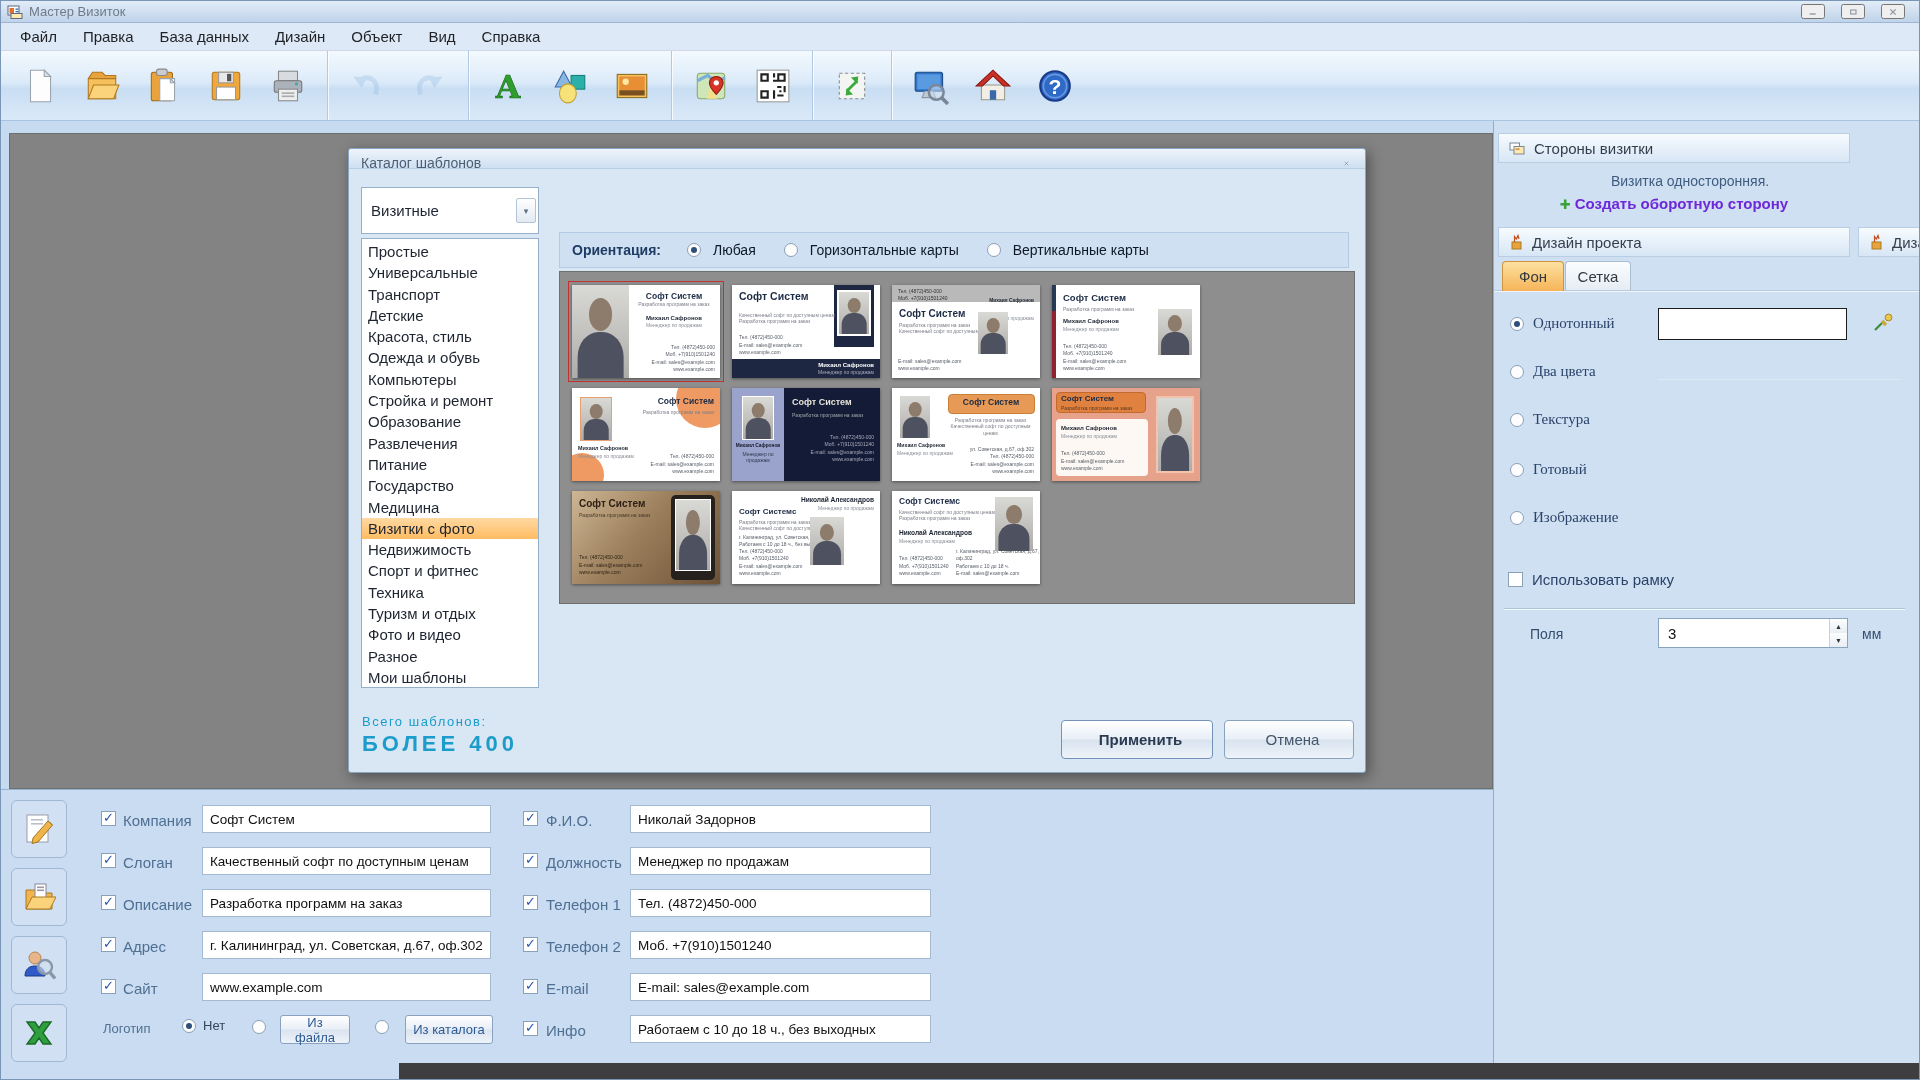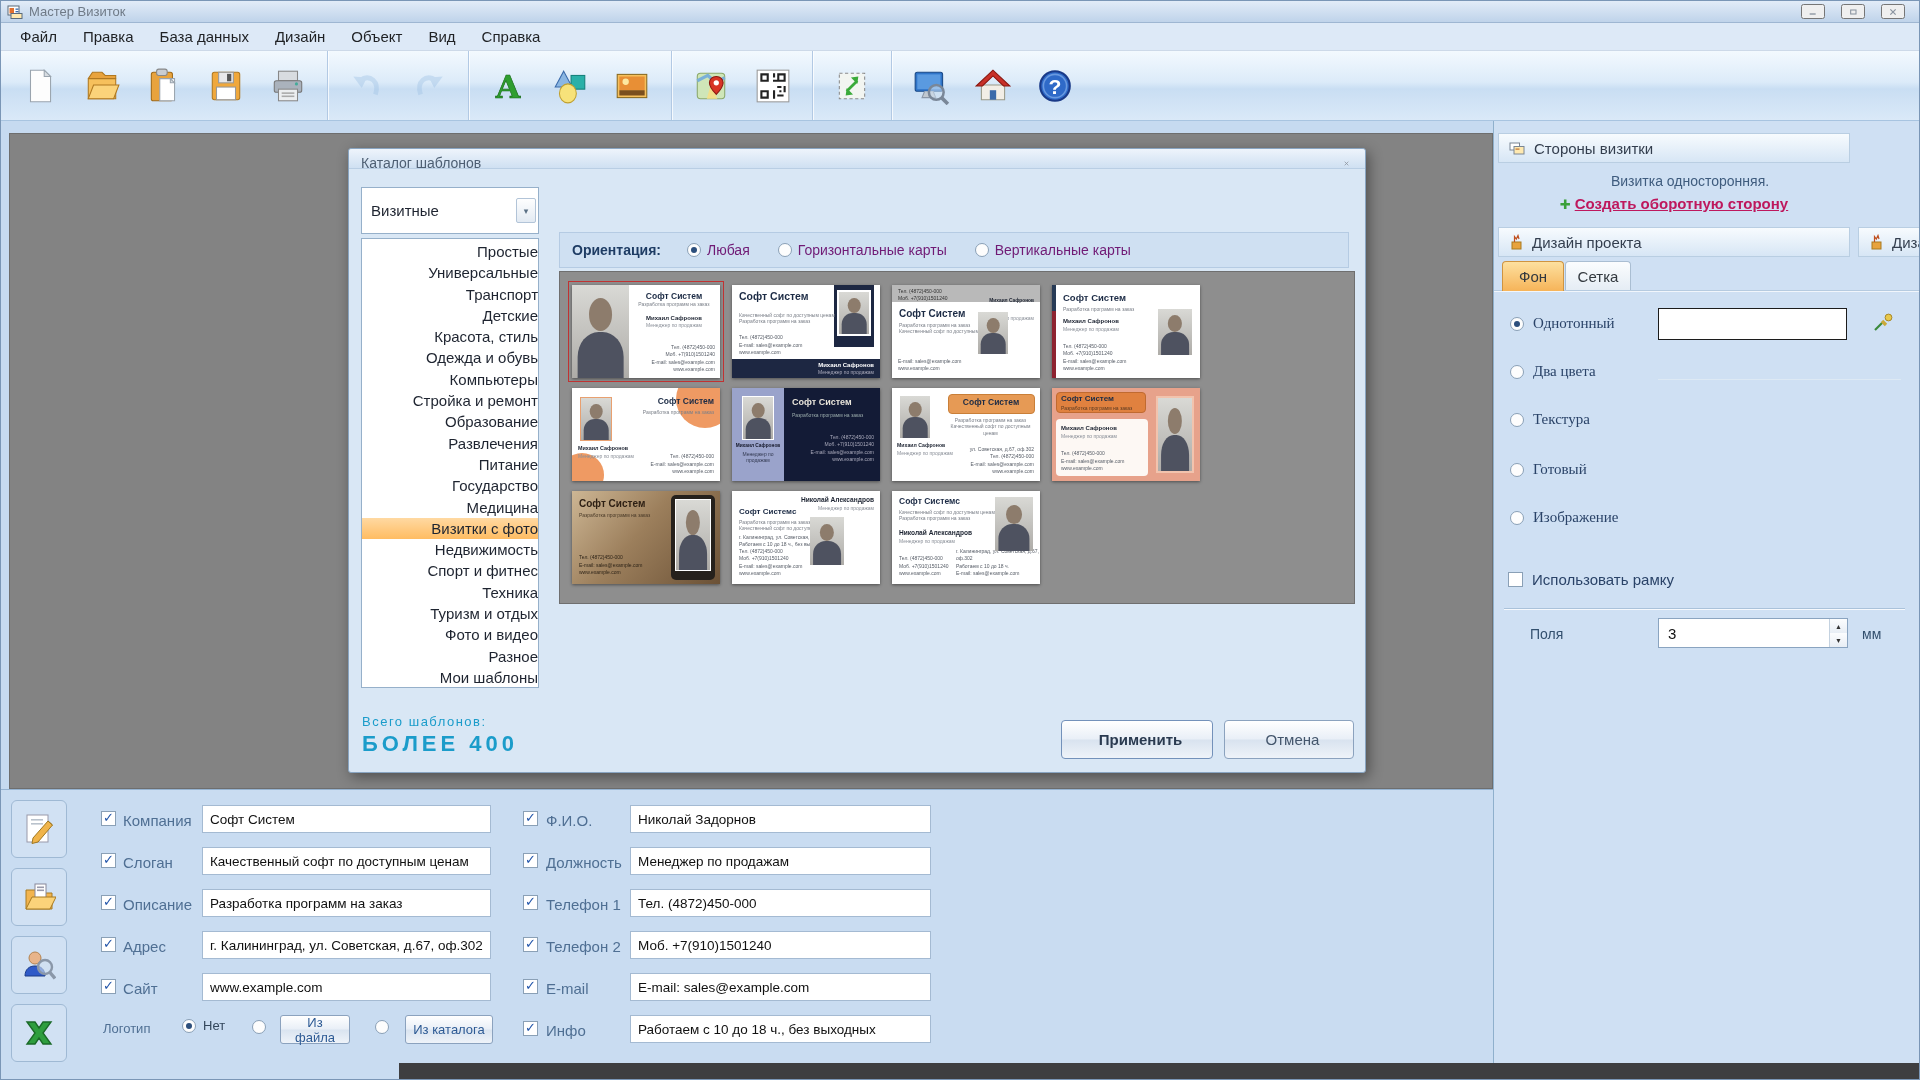--- a/index.html
+++ b/index.html
@@ -49,31 +49,31 @@
   .dlg-close{position:absolute;right:10px;top:6px;width:17px;height:17px;
     display:flex;align-items:center;justify-content:center;}
   .type-select{position:absolute;left:12px;top:38px;width:178px;height:47px;background:#fff;
     border:1px solid #96b0ca;display:flex;align-items:center;}
   .type-select .val{flex:1;padding-left:9px;font-size:15px;color:#1e2430;}
   .type-arrow{width:20px;height:25px;margin-right:2px;background:linear-gradient(#fefefe,#e2eaf3);
     border:1px solid #b2c4d8;border-radius:2px;display:flex;align-items:center;
     justify-content:center;font-size:9px;color:#5a7085;}
   .cat-list{position:absolute;left:12px;top:89px;width:178px;height:450px;background:#fff;
     border:1px solid #96b0ca;padding-top:2px;overflow:hidden;}
-  .cat-item{height:21.3px;line-height:21.3px;padding-left:6px;font-size:15px;color:#1e2430;white-space:nowrap;text-align:right;}
+  .cat-item{height:21.3px;line-height:21.3px;padding-left:6px;font-size:15px;color:#1e2430;white-space:nowrap;}
   .cat-item.sel{background:linear-gradient(#ffd9a2,#ffbc62);}
   .search-box{position:absolute;left:210px;top:37px;width:790px;height:34px;background:#fff;
     border:1px solid #9db6d0;border-radius:2px;display:flex;align-items:center;}
   .search-box .mag{margin:0 8px 0 11px;display:flex;}
   .search-input{flex:1;border:none;outline:none;font-size:15px;color:#333;background:transparent;}
   .search-input::placeholder{color:#93a3b5;}
   .orient{position:absolute;left:210px;top:83px;width:790px;height:36px;background:#cfe0f2;
     border:1px solid #b5cbe3;display:flex;align-items:center;gap:26px;padding-left:12px;}
   .orient-label{font-weight:bold;font-size:14px;color:#1e3c64;}
-  .radio-row{display:flex;align-items:center;gap:6px;font-size:14px;color:#701a75;}
+  .radio-row{display:flex;align-items:center;gap:12px;font-size:14px;color:#0f172a;}
   .radio{width:14px;height:14px;border-radius:50%;background:#fdfdfd;border:1px solid #8aa0b6;position:relative;flex:none;}
   .radio.on::after{content:"";position:absolute;left:3px;top:3px;width:6px;height:6px;border-radius:50%;background:#2d4f7c;}
   .tpl-area{position:absolute;left:210px;top:122px;width:796px;height:333px;background:#8e8e8e;
     border:1px solid #6f6f6f;}
   .totals-label{position:absolute;left:13px;top:565px;font-size:13px;letter-spacing:1.5px;color:#1b9cca;}
   .totals-value{position:absolute;left:13px;top:582px;font-size:22px;font-weight:bold;letter-spacing:4px;color:#1b9cca;}
   .btn{position:absolute;height:39px;background:linear-gradient(#ffffff,#e9eff7 48%,#d9e3ef 52%,#eef3f9);
     border:1px solid #8ba2be;border-radius:4px;font-size:15px;color:#2a3a50;
     display:flex;align-items:center;justify-content:center;padding-left:13px;}
   .btn-apply{left:712px;top:571px;width:152px;font-weight:bold;border-color:#7391ba;}
@@ -109,21 +109,21 @@
   
   .rp-head{position:absolute;left:4px;width:352px;height:30px;
     background:linear-gradient(#f7fbfe,#d7e6f5);border:1px solid #b9cee2;
     display:flex;align-items:center;font-size:15px;color:#333e4e;gap:8px;padding-left:10px;}
   .sides-head{top:12px;}
   .design-head{top:106px;}
   .design-head-partial{left:364px;width:130px;top:106px;}
   .sides-status{position:absolute;left:20px;top:52px;width:352px;text-align:center;font-size:14px;color:#3f5c7e;}
   .back-link{position:absolute;left:4px;top:74px;width:352px;text-align:center;font-size:15px;font-weight:bold;}
   .back-link .plus{color:#3aa03a;font-size:13px;margin-right:4px;}
-  .back-link a{color:#be185d;text-decoration:underline;cursor:pointer;}
+  .back-link a{color:#6d28d9;cursor:pointer;}
   .tab{position:absolute;top:140px;height:30px;display:flex;align-items:center;justify-content:center;
     font-size:15px;color:#33393f;border-radius:4px 4px 0 0;}
   .tab-fon{left:8px;width:62px;background:linear-gradient(#fde09f,#f6b459);border:1px solid #cf9440;border-bottom:none;z-index:2;}
   .tab-setka{left:71px;width:66px;background:linear-gradient(#fbfdfe,#e4ecf4);border:1px solid #aabed2;border-bottom:none;}
   .tab-line{position:absolute;left:0;right:0;top:169px;height:1px;background:#b6cbe0;box-shadow:0 1px 0 rgba(255,255,255,.7);}
   .bg-opt{position:absolute;left:16px;display:flex;gap:9px;align-items:center;font-size:15px;color:#2a4368;font-family:Liberation Serif, serif;}
   .swatch{position:absolute;left:164px;top:187px;width:189px;height:32px;border:1px solid #1c1c1c;}
   .eyedrop{position:absolute;left:378px;top:190px;width:22px;height:22px;display:flex;padding:0;border:none;background:transparent;}
   .opt-div{position:absolute;left:164px;right:20px;top:258px;height:1px;background:#dde9f4;}
   .frame-row{position:absolute;left:14px;top:450px;display:flex;gap:9px;align-items:center;font-size:15px;color:#2a4368;}

